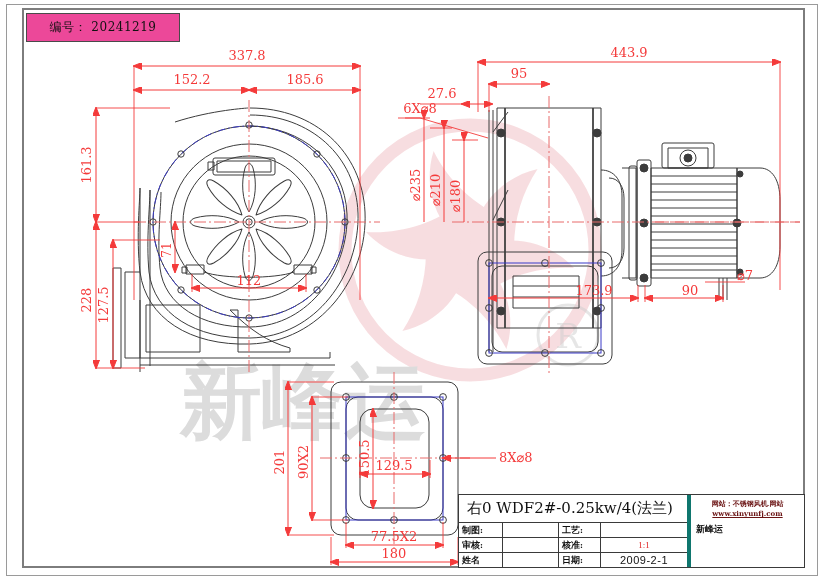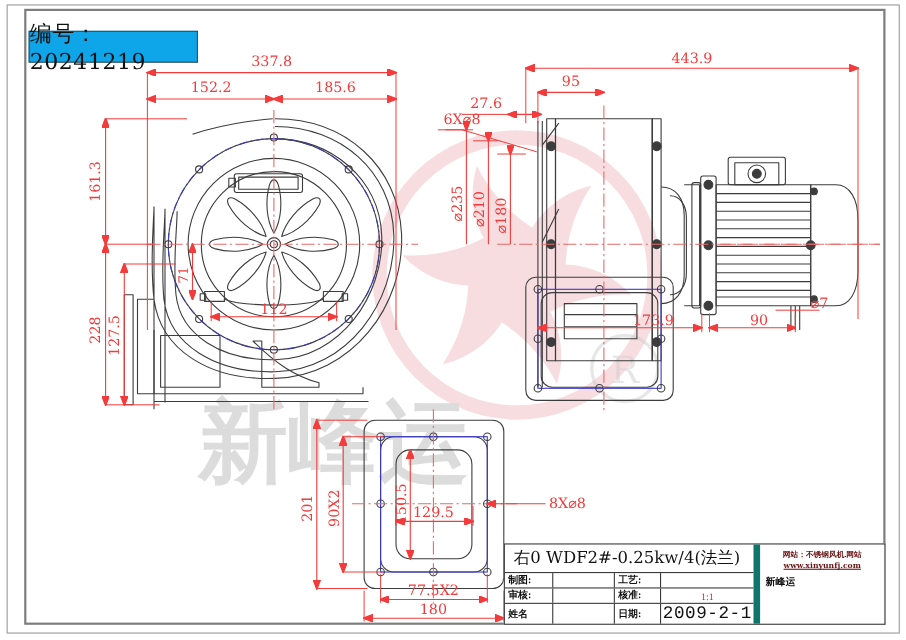--- a/index.html
+++ b/index.html
@@ -1,37 +1,37 @@
 <!DOCTYPE html>
 <html><head>
 <meta charset="utf-8">
 <style>
   html,body{margin:0;padding:0;background:#fff;}
   body{width:824px;height:582px;overflow:hidden;font-family:"Liberation Serif",serif;}
   #sheet{position:relative;width:824px;height:582px;background:#ffffff;}
   .border-outer{position:absolute;left:6px;top:4px;width:812px;height:572px;border:1px solid #9a9a9a;box-sizing:border-box;}
   .border-inner{position:absolute;left:22px;top:8px;width:783px;height:560px;border:2px solid #7d7d7d;box-sizing:border-box;background:transparent;}
   svg{position:absolute;left:0;top:0;}
-  .numbox{position:absolute;left:26px;top:28px;width:152px;height:27px;border:1px solid #4a4a4a;background:#0ea5e9;
-    display:flex;align-items:center;justify-content:center;font-size:20px;color:#111;letter-spacing:.5px;z-index:12;
+  .numbox{position:absolute;left:26px;top:13px;width:152px;height:27px;border:1px solid #4a4a4a;background:#ec4899;
+    display:flex;align-items:center;justify-content:center;font-size:12px;color:#111;letter-spacing:.5px;z-index:12;
     font-family:"DejaVu Serif",serif;}
   
   .tb{position:absolute;left:458px;top:494px;width:347px;height:74px;z-index:12;background:#fff;border:1px solid #3a3a3a;box-sizing:border-box;display:flex;}
-  .tb-left{width:232px;border-right:6px solid #0f766e;box-sizing:border-box;display:flex;flex-direction:column;}
+  .tb-left{width:232px;border-right:4px solid #0f766e;box-sizing:border-box;display:flex;flex-direction:column;}
   .tb-title{height:28px;display:flex;align-items:center;padding-left:8px;font-size:15px;color:#111;border-bottom:1px solid #3a3a3a;box-sizing:border-box;font-family:"DejaVu Serif",serif;white-space:nowrap;}
   .tb-row{display:flex;flex:1;border-bottom:1px solid #3a3a3a;box-sizing:border-box;}
   .tb-row:last-child{border-bottom:none;}
   .tc{border-right:1px solid #3a3a3a;box-sizing:border-box;display:flex;align-items:center;font-size:9px;color:#111;padding-left:3px;overflow:hidden;white-space:nowrap;}
   .tc:last-child{border-right:none;}
   .c-lab{width:44px;font-weight:bold;}
   .c-val{width:56px;}
   .c-lab2{width:42px;font-weight:bold;}
   .c-val2{flex:1;justify-content:center;padding-left:0;}
   .red{color:#e02020;}
-  .c-date{flex:1;justify-content:center;padding-left:0;font-size:16px;letter-spacing:.5px;font-family:Liberation Mono, monospace;}
+  .c-date{flex:1;justify-content:center;padding-left:0;font-size:11px;letter-spacing:.5px;font-family:Liberation Sans, sans-serif;}
   .tb-right{flex:1;position:relative;display:flex;flex-direction:column;align-items:center;justify-content:flex-start;padding-top:3px;}
   .logo-line{display:flex;align-items:center;gap:3px;height:40px;}
   .logo-mark{position:relative;width:34px;height:34px;}
   .brand{font-size:25px;color:#111;font-family:"DejaVu Serif",serif;letter-spacing:0px;line-height:1;}
   .sub-brand{position:absolute;left:5px;top:28px;font-size:9px;color:#111;font-weight:bold;font-family:"DejaVu Serif",serif;}
   .web1{font-size:7px;color:#6b1414;font-weight:bold;margin-top:2px;text-align:left;line-height:1.35;}
   .web2{font-size:7px;color:#6b1414;font-weight:bold;text-align:center;font-family:"DejaVu Serif",serif;text-decoration:underline;}
   .dim{font-family:"DejaVu Serif",serif;fill:#f43a3a;font-size:13px;}
   .dim-s{font-family:"DejaVu Serif",serif;fill:#f43a3a;font-size:12px;}
 </style>

